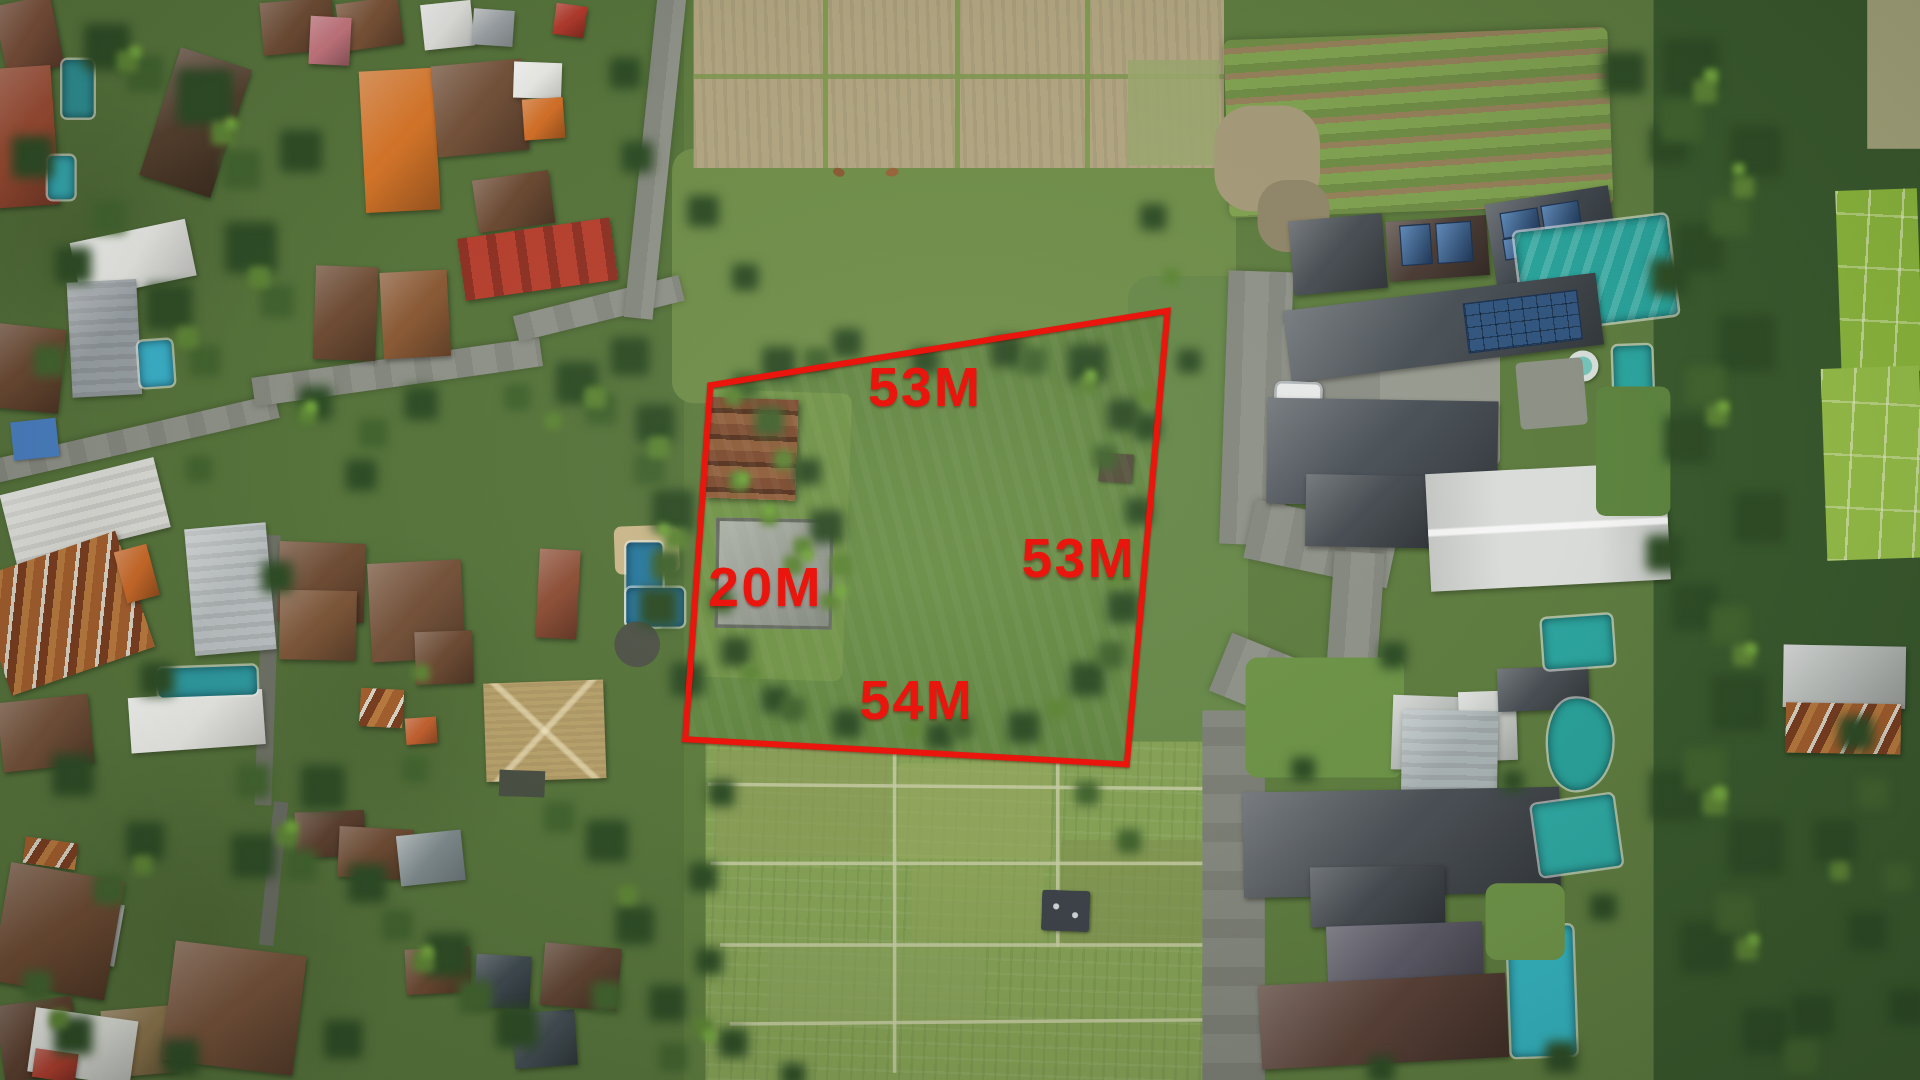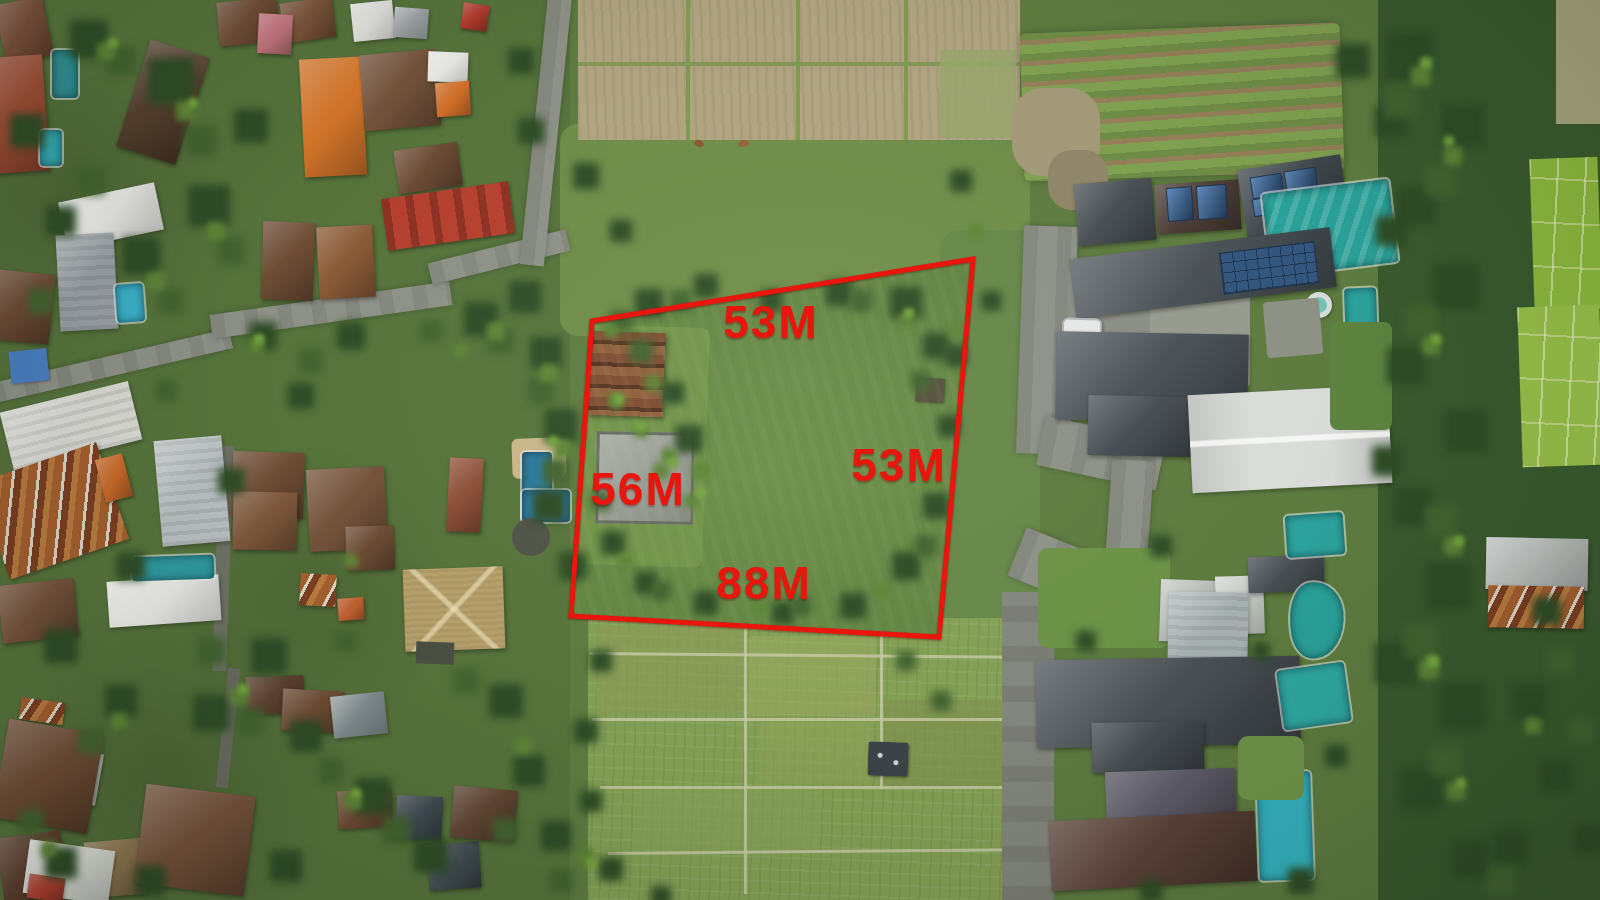--- a/index.html
+++ b/index.html
@@ -217,16 +217,16 @@
   <div class="e" style="left:694px;top:140px;width:10px;height:7px;transform:rotate(20deg);background:#8a5a33;border-radius:50%;"></div>
   <div class="e" style="left:738px;top:140px;width:11px;height:7px;transform:rotate(-12deg);background:#96643a;border-radius:50%;"></div>
   <div class="e" style="left:868px;top:742px;width:40px;height:34px;transform:rotate(2deg);background-color:#3e434a;border-radius:3px;background-image:radial-gradient(circle at 30% 40%,#cfd4d6 2px,rgba(0,0,0,0) 3px),radial-gradient(circle at 70% 60%,#cfd4d6 2px,rgba(0,0,0,0) 3px);box-shadow:1px 1px 3px rgba(0,0,0,.45);"></div>
   <div class="e vig"></div>
 
   <svg class="e" id="annot-svg" viewBox="0 0 1600 900">
     <polygon points="592,321 973,259 939,637 571,616"></polygon>
   </svg>
   <div class="mlabel" id="lbl-top">53M</div>
   <div class="mlabel" id="lbl-right">53M</div>
-  <div class="mlabel" id="lbl-left">56M</div>
-  <div class="mlabel" id="lbl-bottom">88M</div>
+  <div class="mlabel" id="lbl-left">20M</div>
+  <div class="mlabel" id="lbl-bottom">54M</div>
 
 </div>
 
 </body></html>

